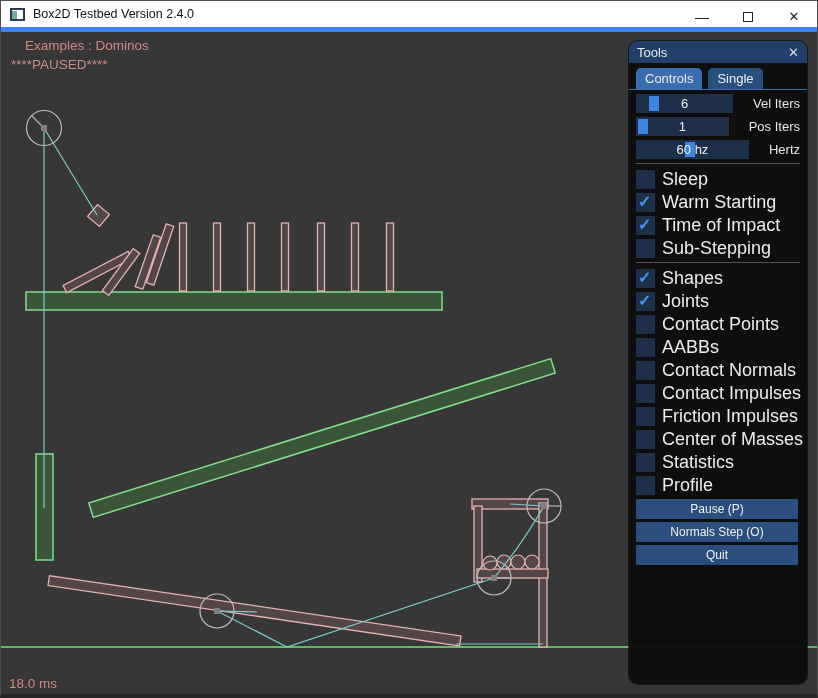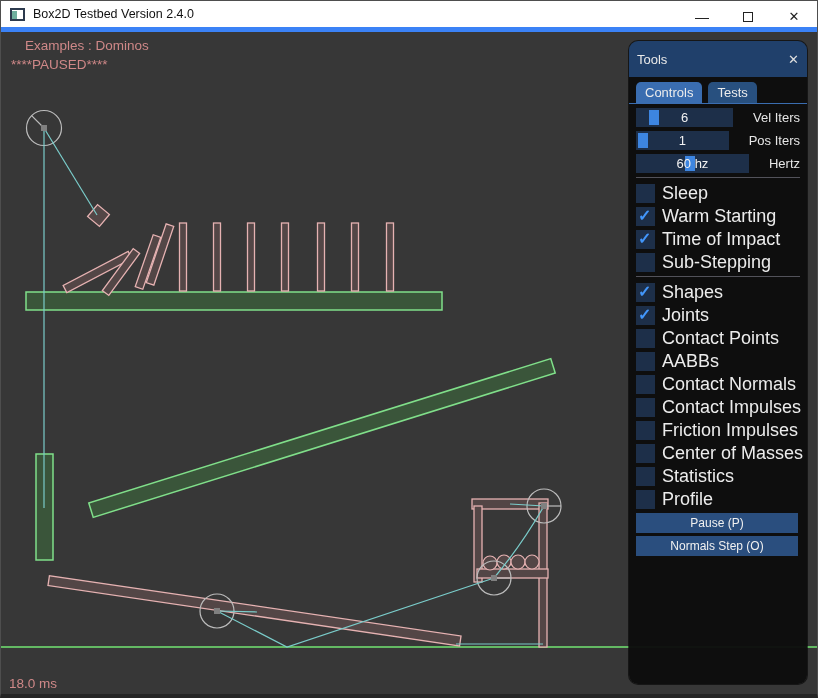--- a/index.html
+++ b/index.html
@@ -19,21 +19,21 @@
   
   .canvas { position:absolute; left:0; top:31px; width:818px; height:667px; background:#373737; }
   .canvas svg { position:absolute; left:0; top:0; }
   .overlay { position:absolute; color:#cf8888; font-size:13.5px; }
   .overlay.example { left:24px; top:6px; }
   .overlay.paused { left:10px; top:25px; }
   .overlay.frametime { left:8px; top:644px; }
 
   
   .tools-panel { position:absolute; left:628px; top:9px; width:178px; height:643px; background:rgba(13,13,13,0.97); border-radius:9px; overflow:hidden; box-shadow:0 0 0 1px rgba(0,0,0,0.6); }
-  .panel-titlebar { height:36px; background:#20406b; color:#e9e9e9; font-size:13px; display:flex; align-items:center; padding:0 8px; justify-content:space-between; }
+  .panel-titlebar { height:22px; background:#20406b; color:#e9e9e9; font-size:13px; display:flex; align-items:center; padding:0 8px; justify-content:space-between; }
   .panel-close { color:#dfdfdf; font-size:13px; cursor:default; }
   .tabbar { display:flex; gap:6px; padding:5px 7px 0 7px; border-bottom:1px solid #3a6db0; }
   .tab { height:21px; line-height:21px; padding:0 9px; font-size:13px; color:#ececec; background:#28507f; border-radius:5px 5px 0 0; cursor:default; }
   .tab.active { background:#3a6db0; }
   .panel-content { padding:4px 7px 0 7px; }
 
   .slider-row { display:flex; align-items:center; height:19px; margin-bottom:4px; }
   .slider-track { position:relative; width:116px; height:19px; background:#1d2f49; }
   .slider-grab { position:absolute; top:2px; width:10px; height:15px; background:#3d85e0; }
   .slider-value { position:absolute; left:0; top:0; width:100%; text-align:center; line-height:19px; font-size:13px; color:#f2f2f2; }
@@ -159,21 +159,21 @@
     <div class="overlay paused">****PAUSED****</div>
     <div class="overlay frametime">18.0 ms</div>
 
     <div class="tools-panel">
       <div class="panel-titlebar">
         <span>Tools</span>
         <span class="panel-close">✕</span>
       </div>
       <div class="tabbar">
         <div class="tab active">Controls</div>
-        <div class="tab">Tests</div>
+        <div class="tab">Single</div>
       </div>
       <div class="panel-content">
 
         <div class="slider-row">
           <div class="slider-track">
             <div class="slider-grab" style="left:13px"></div>
             <span class="slider-value">6</span>
           </div>
           <span class="slider-label">Vel Iters</span>
         </div>
@@ -258,19 +258,20 @@
           <span class="cb-label">Statistics</span>
         </div>
         <div class="cb-row">
           <span class="cb-box"></span>
           <span class="cb-label">Profile</span>
         </div>
 
         <div class="btn-stack">
           <div class="panel-btn">Pause (P)</div>
           <div class="panel-btn">Normals Step (O)</div>
+          <div class="panel-btn">Quit</div>
         </div>
 
       </div>
     </div>
   </div>
 
 </div>
 
 </body></html>

